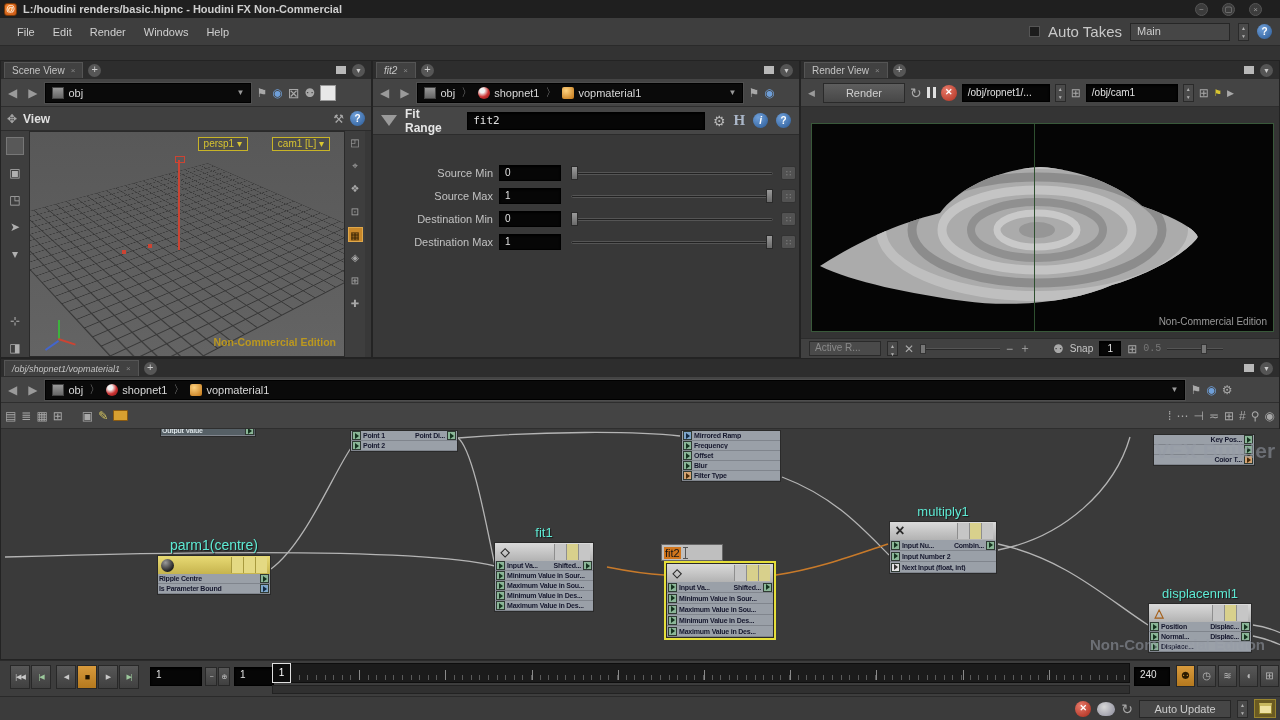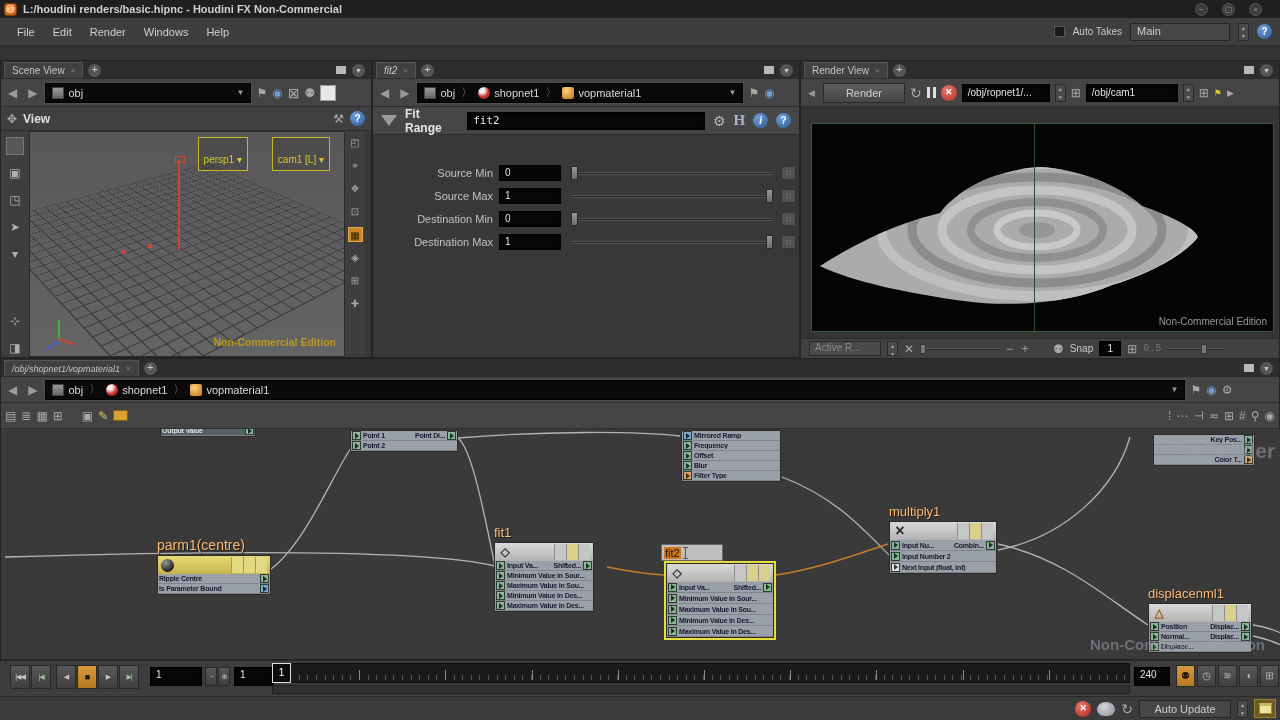--- a/index.html
+++ b/index.html
@@ -14,21 +14,21 @@
           border:1px solid #7a3a08; color:#fff; font-size:9px; line-height:11px; text-align:center; }
   .title-text { color:#cfcfcf; font-size:11px; font-weight:bold; }
   .win-btns { margin-left:auto; display:flex; gap:14px; padding-right:14px; }
   .win-btn { width:13px; height:13px; border-radius:50%; background:#3c3c3c; border:1px solid #555;
              color:#999; font-size:8px; line-height:11px; text-align:center; }
   #menubar { position:absolute; left:0; top:18px; width:1280px; height:28px; background:#3e3e3e;
              border-bottom:1px solid #2a2a2a; display:flex; align-items:center; padding:0 8px; }
   .menu-item { color:#d0d0d0; font-size:11px; padding:4px 9px; }
   #menubar-right { margin-left:auto; display:flex; align-items:center; gap:8px; }
   .checkbox { width:11px; height:11px; background:#1c1c1c; border:1px solid #555; }
-  .lbl { color:#c8c8c8; font-size:10px; }
+  .lbl { color:#c8c8c8; font-size:15px; }
   .take-field { width:100px; height:18px; background:#464646; border:1px solid #262626; color:#ccc;
                 font-size:11px; padding:1px 6px; }
   .spinner { display:flex; flex-direction:column; width:11px; height:18px; background:#4a4a4a;
              border:1px solid #2a2a2a; color:#b0b0b0; font-size:5px; line-height:8px; text-align:center; }
   .circle-help { width:15px; height:15px; border-radius:50%; background:radial-gradient(circle at 35% 30%, #6f9fd8, #2a5a96);
                  color:#fff; font-size:10px; font-weight:bold; text-align:center; line-height:15px; }
 
   
   .pane { position:absolute; background:#383838; border:1px solid #232323; }
   .tabbar { height:18px; background:#2d2d2d; display:flex; align-items:center; gap:5px; padding:0 3px; }
@@ -77,21 +77,21 @@
   #viewport { position:absolute; left:28px; top:70px; width:316px; height:226px; overflow:hidden;
               background:linear-gradient(#585858,#646464); border:1px solid #2a2a2a; }
   .grid3d { position:absolute; left:6px; top:-46px; width:300px; height:300px;
             background-image:repeating-linear-gradient(0deg,#373737 0 1px,transparent 1px 13px),
                              repeating-linear-gradient(90deg,#373737 0 1px,transparent 1px 13px);
             transform:perspective(520px) rotateX(62deg) rotateZ(-37deg); }
   .axis-y { position:absolute; left:148px; top:28px; width:2px; height:90px; background:#cc4433; }
   .axis-y::before { content:""; position:absolute; left:-3px; top:-4px; width:8px; height:5px; border:1px solid #cc4433; }
   .pivot-dot { position:absolute; width:4px; height:4px; background:#cc4433; }
   .view-btn { position:absolute; height:14px; border:1px solid #c8b427; color:#d8c531; font-size:10px;
-              line-height:12px; padding:16px 5px; background:rgba(40,40,40,.25); }
+              line-height:12px; padding:0 5px; background:rgba(40,40,40,.25); }
   .corner-axis { position:absolute; left:14px; bottom:16px; width:34px; height:30px; }
   .ca-y { position:absolute; left:14px; bottom:0; width:2px; height:20px; background:#3db33d; }
   .ca-x { position:absolute; left:14px; bottom:0; width:18px; height:2px; background:#cc4433; transform-origin:left bottom; transform:rotate(18deg); }
   .ca-z { position:absolute; left:14px; bottom:0; width:16px; height:2px; background:#4466cc; transform-origin:left bottom; transform:rotate(145deg); }
   .nc-scene { position:absolute; right:8px; bottom:8px; color:#bb9820; font-size:10.5px; font-weight:bold; }
 
   
   #parm-pane { left:372px; top:60px; width:428px; height:298px; }
   #parm-nav { position:absolute; left:0; top:18px; width:426px; height:28px; }
   #parm-head { position:absolute; left:0; top:46px; width:426px; height:28px; background:#464646;
@@ -147,21 +147,21 @@
   .dim-txt { color:#777; font-size:10px;font-family:Liberation Mono, monospace; }
 
   
   #net-pane { left:0; top:358px; width:1280px; height:302px; background:#3a3a3a; }
   #net-nav { position:absolute; left:0; top:18px; width:1278px; height:26px; }
   #net-toolbar { position:absolute; left:0; top:44px; width:1278px; height:26px; }
   #net-canvas { position:absolute; left:4px; top:70px; width:1278px; height:230px; overflow:hidden; background:#3a3a3a; }
   #wires { position:absolute; left:0; top:0; }
 
   .vnode { position:absolute; }
-  .vnode-title { color:#fdba74; font-size:14px; margin-bottom:2px; text-shadow:1px 1px 1px #1a1a1a; }
+  .vnode-title { color:#5eead4; font-size:14px; margin-bottom:2px; text-shadow:1px 1px 1px #1a1a1a;text-align:center; }
   .vnode-body { border:1px solid #2a2a2a; }
   .vnode.selected .vnode-body { outline:2px solid #e6df3a; }
   .vnode-bar { height:18px; background:linear-gradient(#dadada,#b2b2b2); display:flex; align-items:center; padding:0 3px; }
   .vnode-bar.yellow { background:linear-gradient(#e8da74,#c6b44e); }
   .bar-icon { width:14px; font-size:12px; font-weight:bold; color:#2a2a2a; text-align:center; line-height:16px; }
   .sphere { width:13px; height:13px; border-radius:50%; background:radial-gradient(circle at 35% 28%, #9a9a9a, #1e1e1e 72%); }
   .bar-sp { flex:1; }
   .bsq { width:12px; height:16px; background:#c6c6c6; border-left:1px solid #8e8e8e; }
   .bsq.y { background:#d8d08c; }
   .vnode-bar.yellow .bsq { background:#e4d983; border-left:1px solid #a89a3e; }

